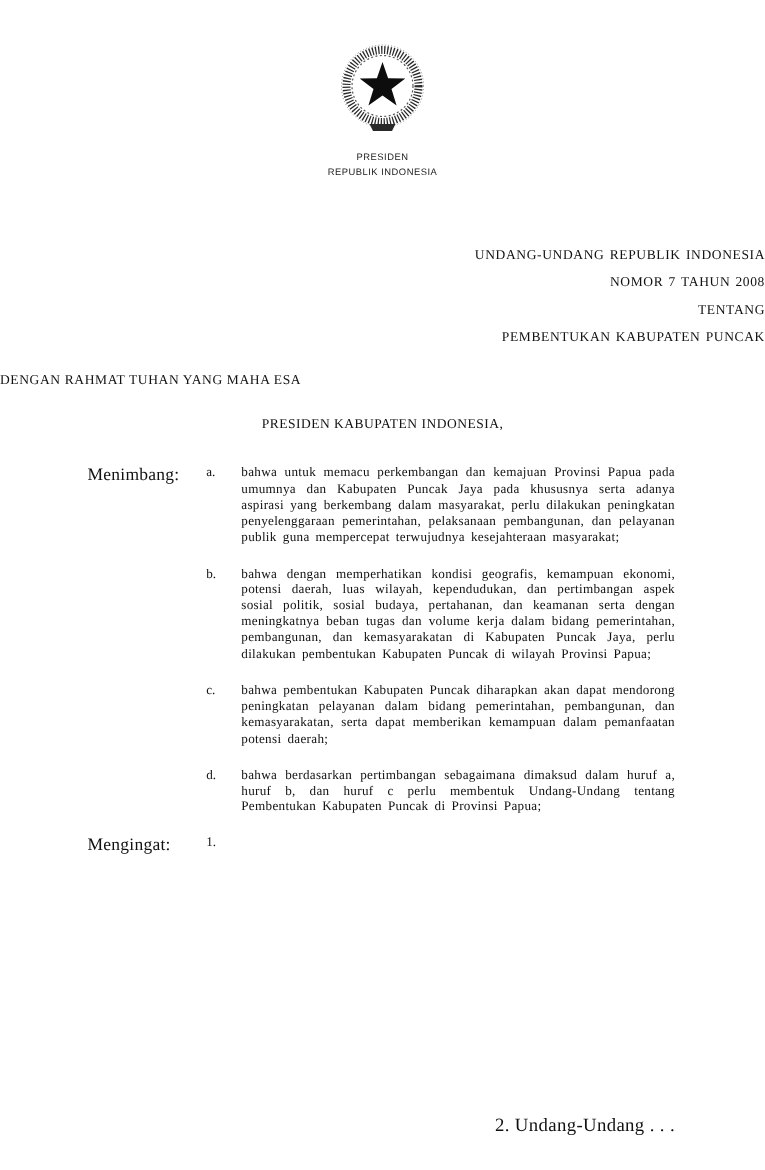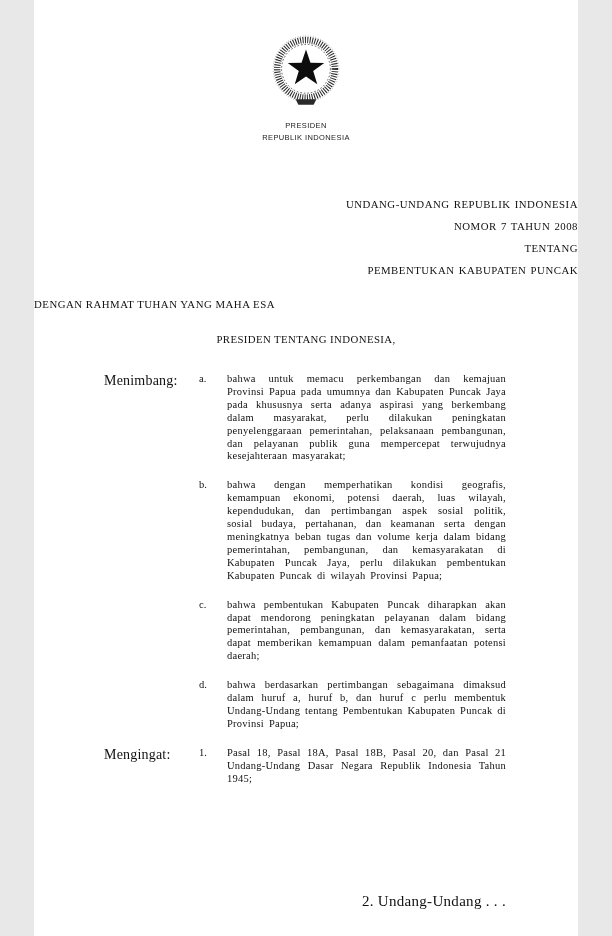--- a/index.html
+++ b/index.html
@@ -1,18 +1,18 @@
 <!DOCTYPE html>
 <html><head>
 <meta charset="utf-8">
 <style>
   html, body { margin: 0; padding: 0; background: #e8e8e8; }
   .page {
     position: relative;
-    width: 544px;
+    width: 612px;
     height: 936px;
     margin: 0 auto;
     background: #ffffff;
     color: #111111;
     font-family: "Liberation Serif", serif;
     overflow: hidden;
     box-sizing: border-box;
   }
 
   
@@ -104,21 +104,21 @@
   </header>
 
   <section class="title-block">
     <div class="title-line">UNDANG-UNDANG REPUBLIK INDONESIA</div>
     <div class="title-line">NOMOR 7 TAHUN 2008</div>
     <div class="title-line">TENTANG</div>
     <div class="title-line">PEMBENTUKAN KABUPATEN PUNCAK</div>
   </section>
 
   <div class="invocation">DENGAN RAHMAT TUHAN YANG MAHA ESA</div>
-  <div class="authority">PRESIDEN TENTANG INDONESIA,</div>
+  <div class="authority">PRESIDEN KABUPATEN INDONESIA,</div>
 
   <section class="clauses">
     <div class="clause-row">
       <div class="clause-label">Menimbang:</div>
       <div class="clause-marker">a.</div>
       <div class="clause-text">bahwa untuk memacu perkembangan dan kemajuan Provinsi Papua pada umumnya dan Kabupaten Puncak Jaya pada khususnya serta adanya aspirasi yang berkembang dalam masyarakat, perlu dilakukan peningkatan penyelenggaraan pemerintahan, pelaksanaan pembangunan, dan pelayanan publik guna mempercepat terwujudnya kesejahteraan masyarakat;</div>
     </div>
     <div class="clause-row">
       <div class="clause-label"></div>
       <div class="clause-marker">b.</div>
@@ -133,19 +133,18 @@
       <div class="clause-label"></div>
       <div class="clause-marker">d.</div>
       <div class="clause-text">bahwa berdasarkan pertimbangan sebagaimana dimaksud dalam huruf a, huruf b, dan huruf c perlu membentuk Undang-Undang tentang Pembentukan Kabupaten Puncak di Provinsi Papua;</div>
     </div>
   </section>
 
   <section class="clauses mengingat">
     <div class="clause-row">
       <div class="clause-label">Mengingat:</div>
       <div class="clause-marker">1.</div>
-      <div class="clause-text">Pasal 18, Pasal 18A, Pasal 18B, Pasal 20, dan Pasal 21 Undang-Undang Dasar Negara Republik Indonesia Tahun 1945;</div>
     </div>
   </section>
 
   <div class="catchword">2. Undang-Undang . . .</div>
 
 </div>
 
 </body></html>

